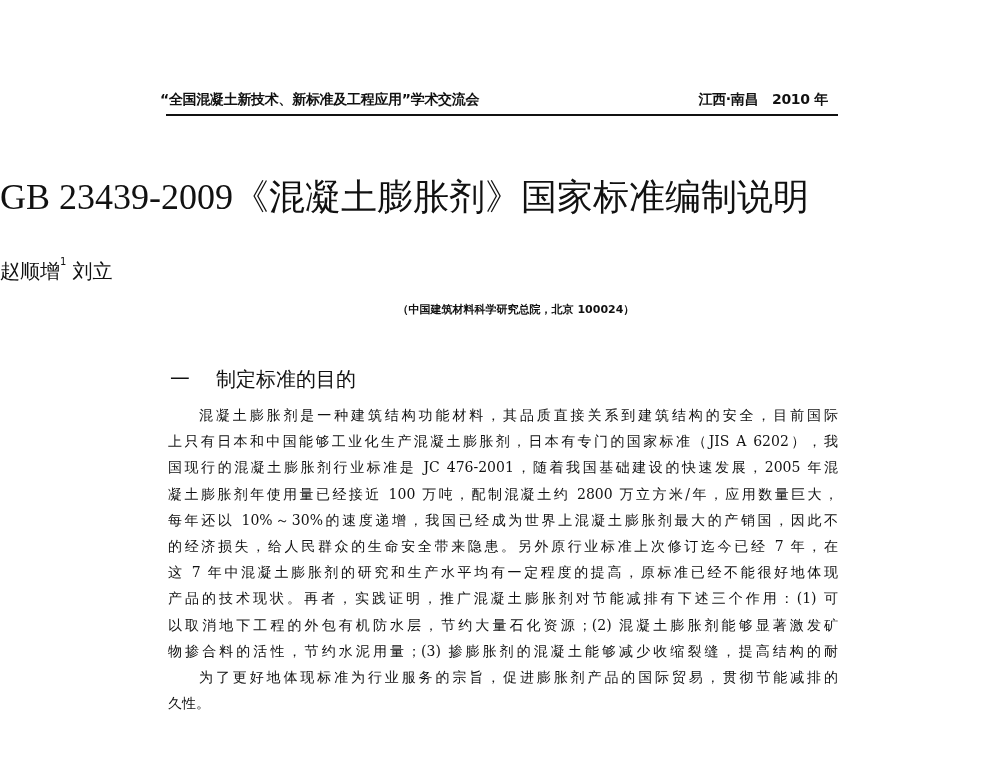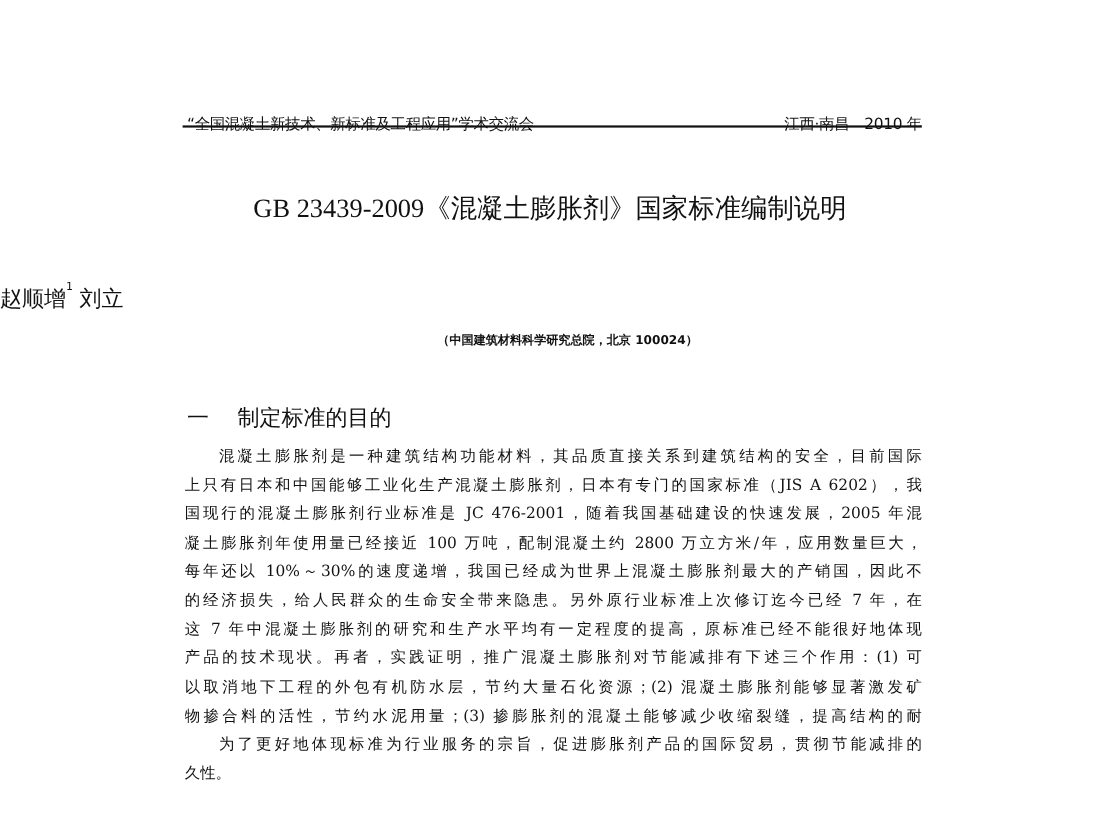--- a/index.html
+++ b/index.html
@@ -17,29 +17,28 @@
     }
     .page {
       position: absolute;
       left: 0;
       top: 0;
       width: 1000px;
       height: 760px;
     }
     .running-header {
       position: absolute;
-      left: 170px;
+      left: 160px;
       top: 91px;
       width: 668px;
       height: 22px;
       font-size: 14px;
-      font-weight: normal;
+      font-weight: bold;
       font-family: "DejaVu Sans", "Liberation Sans", sans-serif;
       letter-spacing: -0.3px;
-      margin-top: 13px;
     }
     .running-header .left {
       position: absolute;
       left: 0;
       top: 0;
       white-space: nowrap;
     }
     .running-header .right {
       position: absolute;
       right: 0;
@@ -52,22 +51,22 @@
       top: 114px;
       width: 672px;
       height: 2px;
       background: #111111;
     }
     .title {
       position: absolute;
       left: 0;
       width: 1000px;
       top: 173px;
-      text-align: center;
-      font-size: 24px;
+      text-align: left;
+      font-size: 36px;
       font-family: "Liberation Serif", "DejaVu Serif", serif;
       letter-spacing: 0px;
       white-space: nowrap;
     }
     .authors {
       position: absolute;
       left: 0;
       width: 1000px;
       top: 258px;
       text-align: left;

